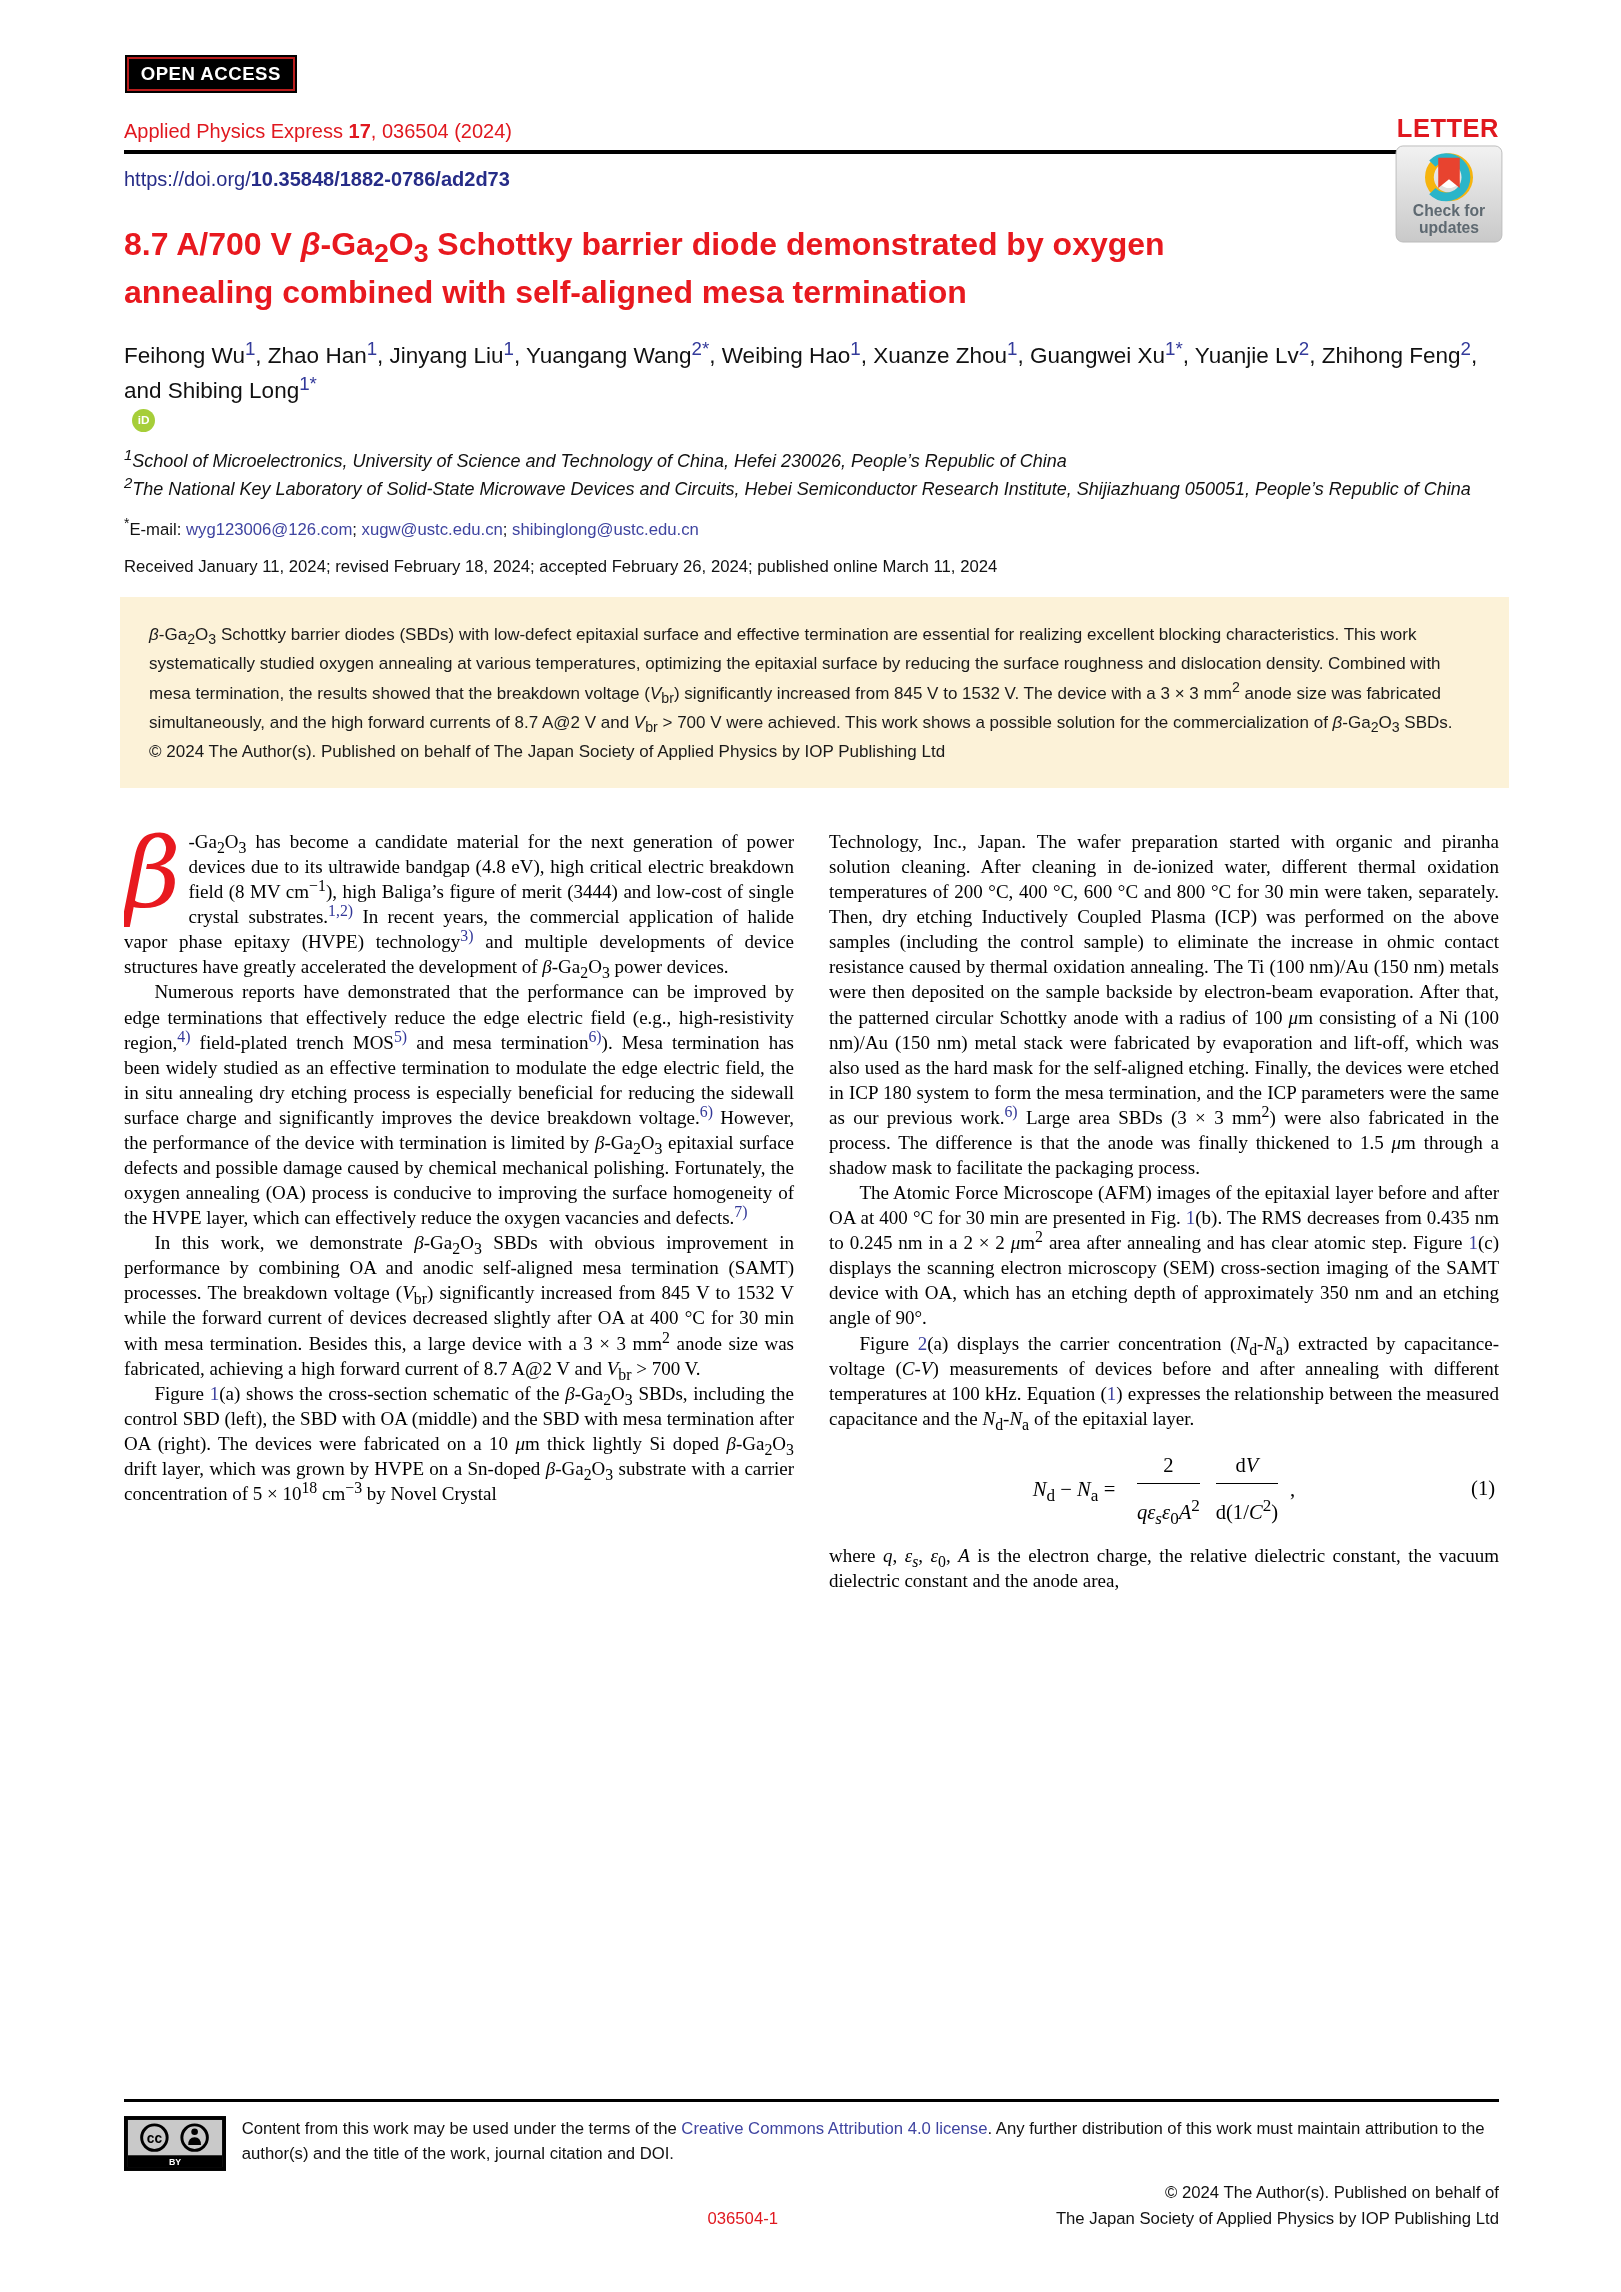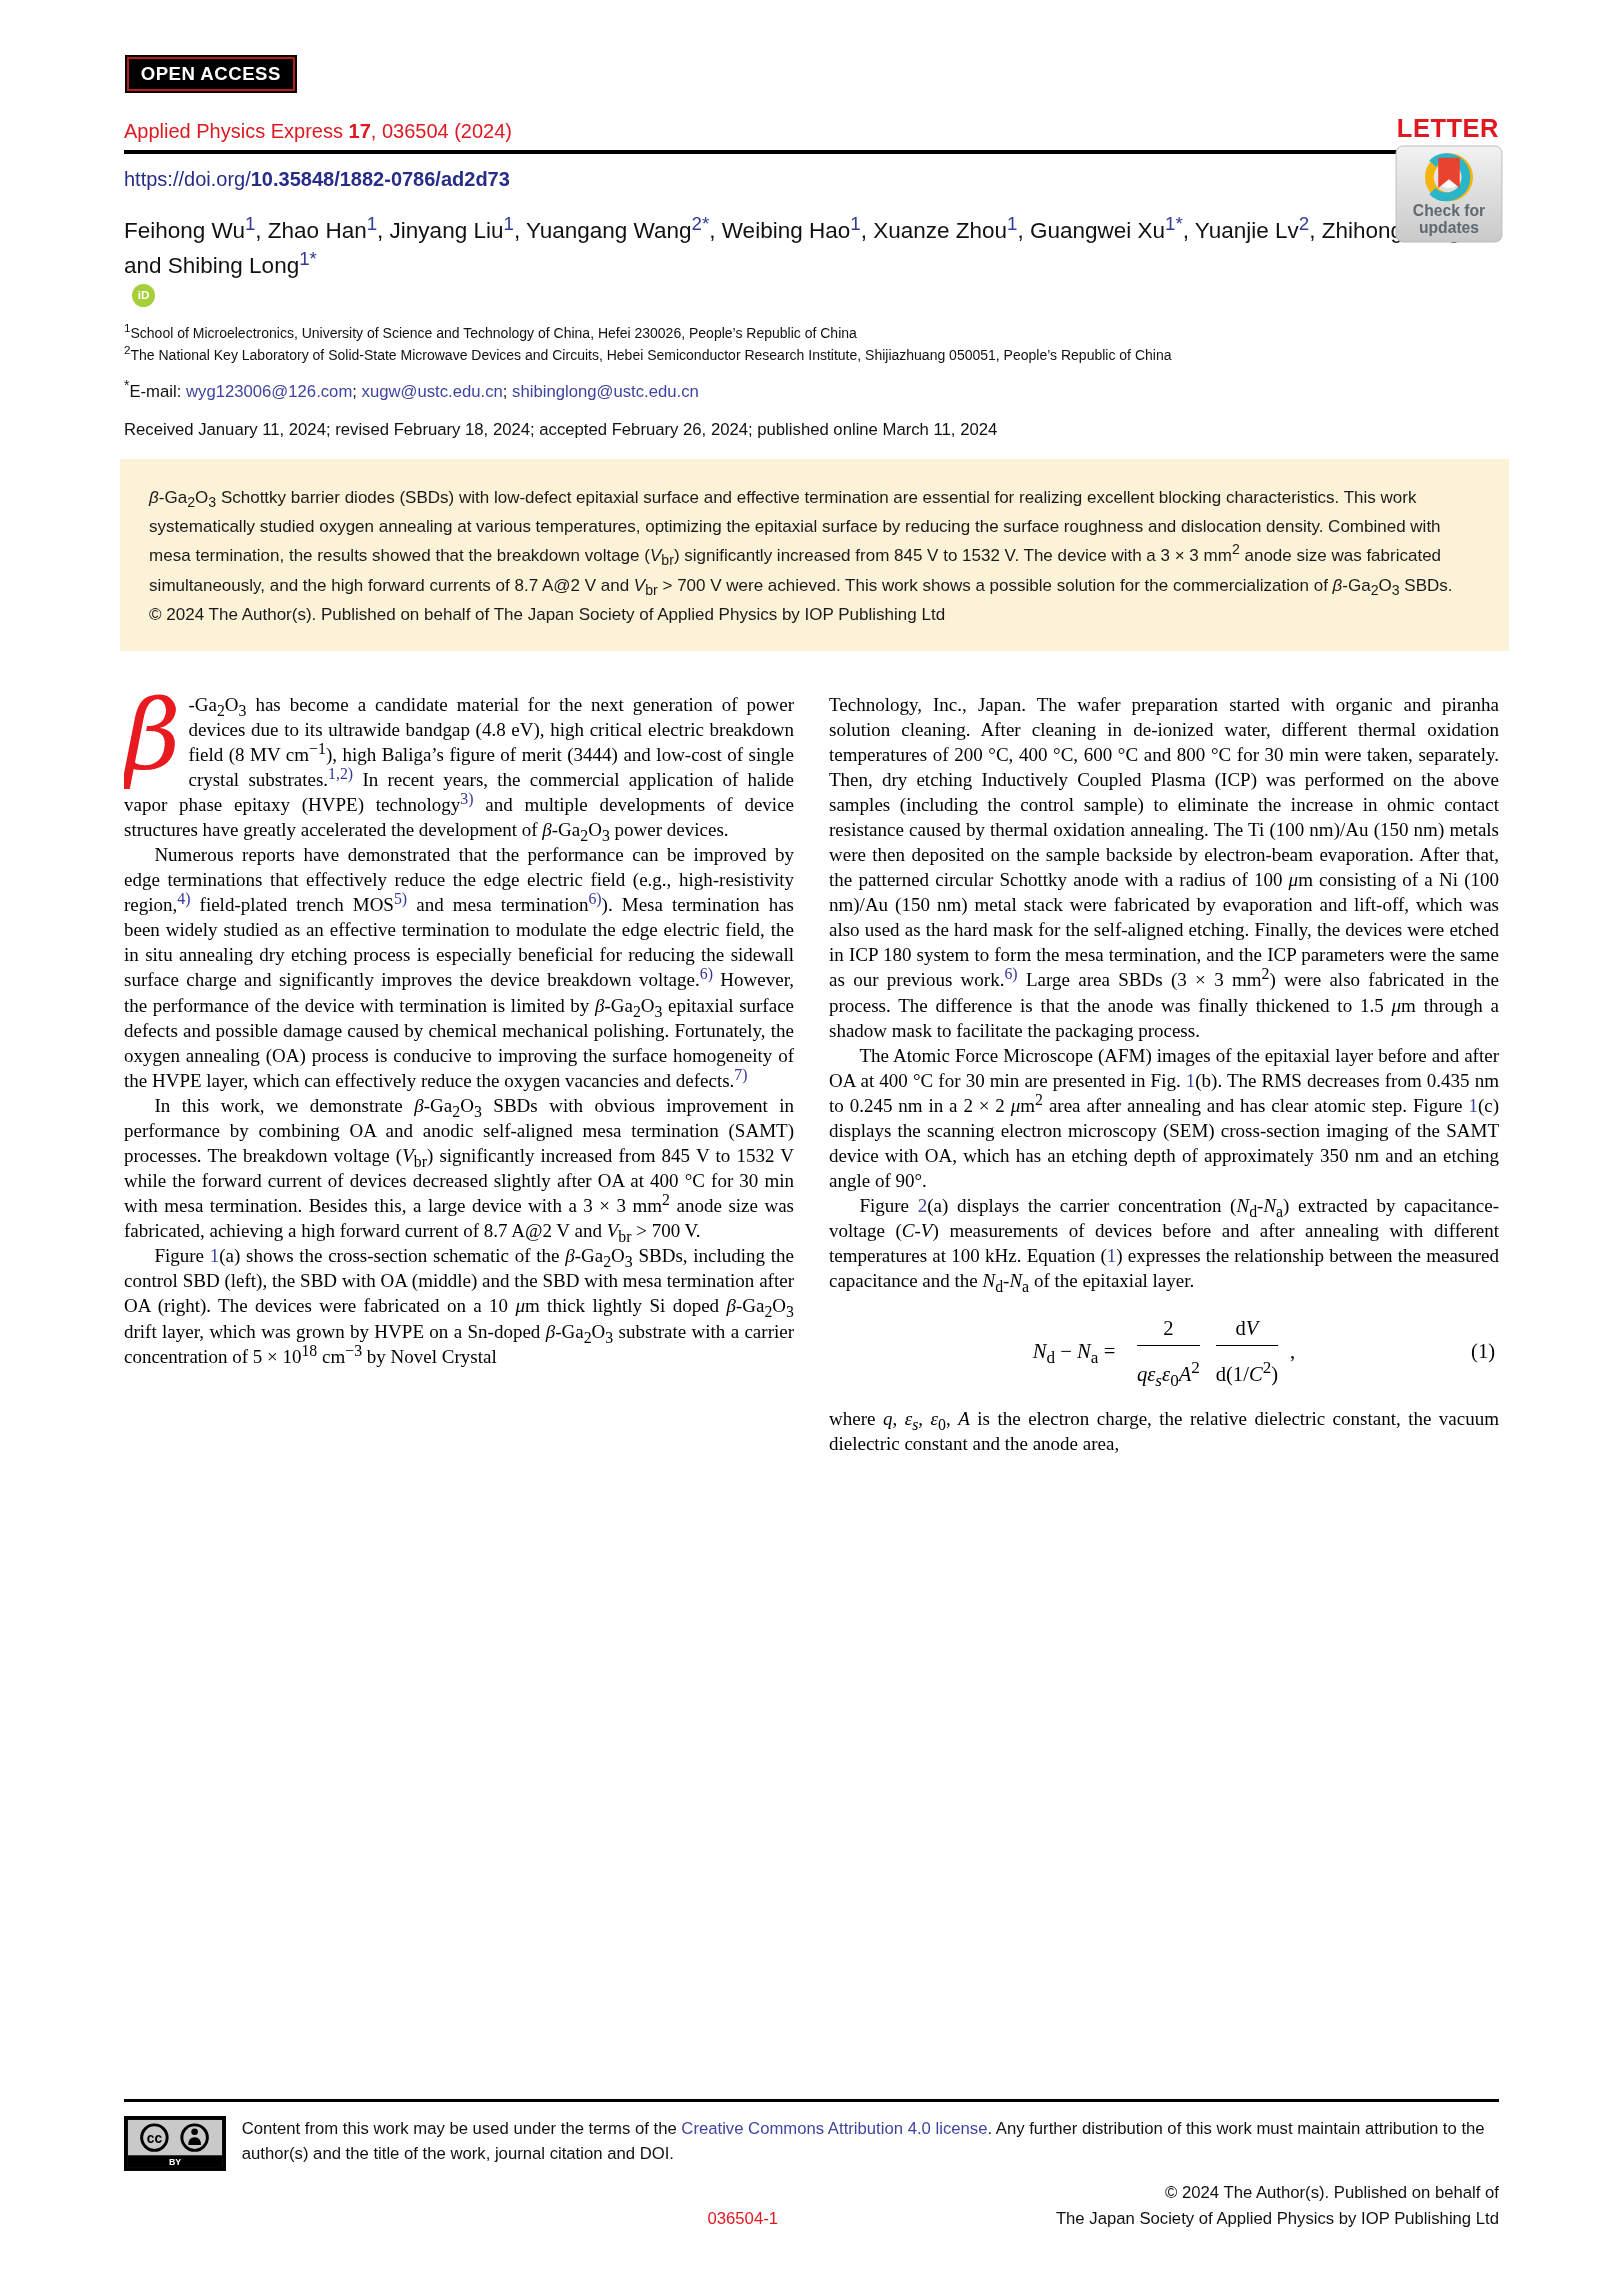--- a/index.html
+++ b/index.html
@@ -29,21 +29,21 @@
            margin:29px 0 0 0;padding-right:186px;}
   h1.title i{font-style:italic;}
   .authors{margin-top:23.5px;font-size:22.5px;line-height:1.55;color:#111;
            display:flex;align-items:flex-start;flex-wrap:wrap;}
   .authors .names{display:inline;}
   sup.a{color:#333a9a;}
   .orcid{display:inline-block;width:23.5px;height:23.5px;border-radius:50%;
          background:#a6ce39;color:#fff;font-size:11.8px;font-weight:700;
          text-align:center;line-height:23.5px;margin-left:7.8px;vertical-align:-2px;
          cursor:pointer;}
-  .affils{margin-top:15.7px;font-size:14px;line-height:1.55;}
+  .affils{margin-top:15.7px;font-size:18px;font-style:italic;line-height:1.55;}
   .affils div{margin:0;}
   .email-line{margin-top:15.7px;font-size:16.7px;}
   .history-line{margin-top:17.6px;font-size:16.7px;}
 
   .lnk{color:#3f44a0;}
   sup.r{color:#323798;}
   sub,sup{line-height:0;}
 
   
   .abstract{background:#fcf2d8;margin-top:19.6px;margin-left:-3.9px;margin-right:-9.8px;
@@ -109,20 +109,21 @@
     <rect x="1" y="1" width="108" height="98" rx="7" fill="url(#bgrad)" stroke="#bbb"></rect>
     <circle cx="55" cy="33" r="20" fill="none" stroke="#f6b40e" stroke-width="9"></circle>
     <path d="M 38 19 A 20 20 0 1 1 38 47" fill="none" stroke="#2ab5c9" stroke-width="9"></path>
     <circle cx="55" cy="33" r="11" fill="#fff"></circle>
     <path d="M 44 13 L 66 13 L 66 44 L 55 35 L 44 44 Z" fill="#e8432f"></path>
     <text x="55" y="72" text-anchor="middle" font-size="16" font-weight="700" fill="#5e6971" font-family="Liberation Sans, sans-serif">Check for</text>
     <text x="55" y="90" text-anchor="middle" font-size="16" font-weight="700" fill="#5e6971" font-family="Liberation Sans, sans-serif">updates</text>
   </svg>
 
   
+  <h1 class="title">8.7 A/700 V <i>β</i>-Ga<sub>2</sub>O<sub>3</sub> Schottky barrier diode demonstrated by oxygen annealing combined with self-aligned mesa termination</h1>
 
   <div class="authors">
     <span class="names">Feihong Wu<sup class="a">1</sup>, Zhao Han<sup class="a">1</sup>, Jinyang Liu<sup class="a">1</sup>, Yuangang Wang<sup class="a">2*</sup>, Weibing Hao<sup class="a">1</sup>, Xuanze Zhou<sup class="a">1</sup>, Guangwei Xu<sup class="a">1*</sup>, Yuanjie Lv<sup class="a">2</sup>, Zhihong Feng<sup class="a">2</sup>, and Shibing Long<sup class="a">1*</sup></span>
       <span class="orcid">iD</span>
   </div>
 
   <div class="affils">
     <div><sup>1</sup>School of Microelectronics, University of Science and Technology of China, Hefei 230026, People’s Republic of China</div>
     <div><sup>2</sup>The National Key Laboratory of Solid-State Microwave Devices and Circuits, Hebei Semiconductor Research Institute, Shijiazhuang 050051, People’s Republic of China</div>
   </div>

